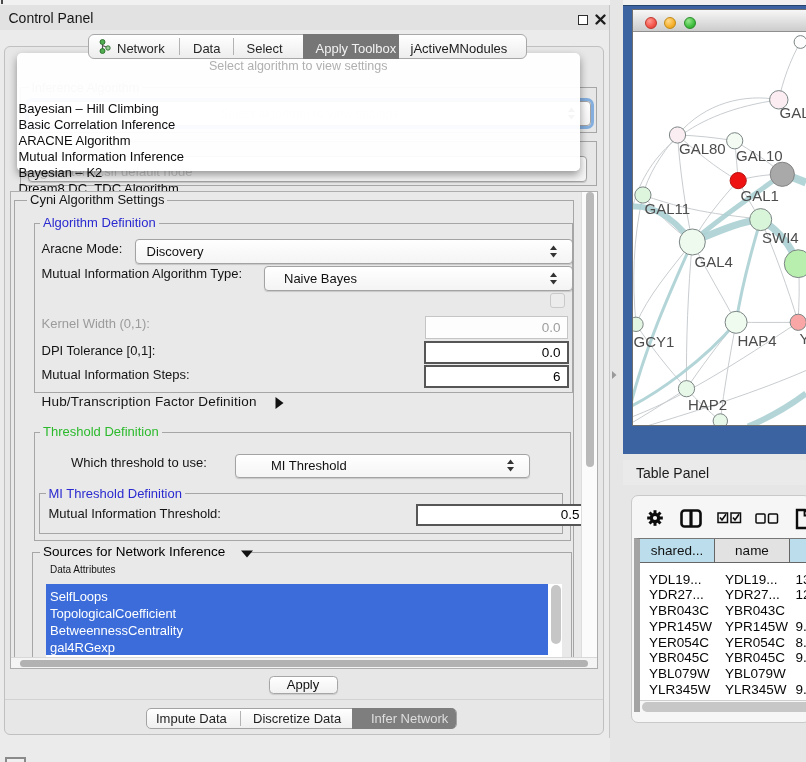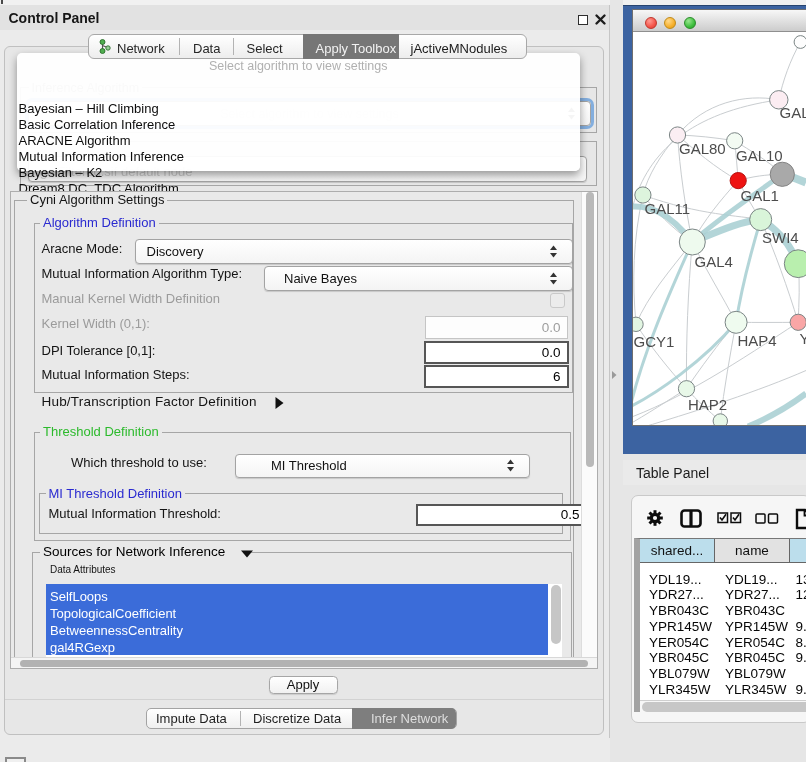--- a/index.html
+++ b/index.html
@@ -20,21 +20,21 @@
   .tfd{position:absolute;background:#fdfdfd;border:1px solid #c5c5c5;box-sizing:border-box;
       display:flex;align-items:center;justify-content:flex-end;padding-right:6px;font-size:13.5px;color:#9e9e9e;}
 </style>
 </head>
 <body>
 
 <div class="ab" style="left:0;top:0;width:806px;height:4.5px;background:#f1f1f1;"></div>
 <div class="ab" style="left:1px;top:0;width:2px;height:4px;background:#4a4a4a;"></div>
 
 <div class="ab" style="left:0;top:4.5px;width:608.5px;height:25px;background:#e2e2e2;"></div>
-<div class="ab" style="left:8.5px;top:9.5px;font-size:14px;color:#161616;font-weight:bold;">Control Panel</div>
+<div class="ab" style="left:8.5px;top:9.5px;font-size:14px;color:#161616;">Control Panel</div>
 
 <div class="ab" style="left:578px;top:14.5px;width:8px;height:8px;border:1.6px solid #2e2e2e;background:#fff;"></div>
 <svg class="ab" style="left:594px;top:13px;" width="13" height="13" viewBox="0 0 13 13">
  <path d="M2.5 2.5 L10.5 10.5 M10.5 2.5 L2.5 10.5" stroke="#1c1c1c" stroke-width="2.4" stroke-linecap="round"></path>
 </svg>
 
 <div class="ab" style="left:608.5px;top:4.5px;width:1px;height:733px;background:#c6c6c6;"></div>
 
 <div class="ab" style="left:3.5px;top:46px;width:600px;height:688.5px;background:#e7e7e7;
      border:1px solid #c0c0c0;border-radius:6px;box-sizing:border-box;"></div>
@@ -97,21 +97,20 @@
 
   <div class="lbl b" style="left:31px;top:74.5px;">Mutual Information Algorithm Type:</div>
   <div class="combo" style="left:253.5px;top:74.5px;width:307px;height:23px;">
     <div class="ct" style="left:19px;">Naive Bayes</div>
     <svg class="updn" width="9" height="13" viewBox="0 0 9 13">
         <path d="M4.5 0.5 L8 5 L1 5 Z" fill="#333"></path>
         <path d="M4.5 12.5 L8 8 L1 8 Z" fill="#333"></path>
       </svg>
   </div>
 
-  <div class="lbl b gray" style="left:31px;top:99.5px;">Manual Kernel Width Definition</div>
   <div class="ab" style="left:539.5px;top:101px;width:13px;height:13px;background:#ececec;border:1px solid #c9c9c9;border-radius:3px;"></div>
 
   <div class="lbl b gray" style="left:31px;top:124.5px;">Kernel Width (0,1):</div>
   <div class="tfd" style="left:414px;top:124px;width:143px;height:23px;">0.0</div>
 
   <div class="lbl b" style="left:31px;top:151px;">DPI Tolerance [0,1]:</div>
   <div class="tf" style="left:413px;top:149px;width:145px;height:23px;">0.0</div>
 
   <div class="lbl b" style="left:31px;top:175.5px;">Mutual Information Steps:</div>
   <div class="tf" style="left:413px;top:173.5px;width:145px;height:23px;">6</div>

